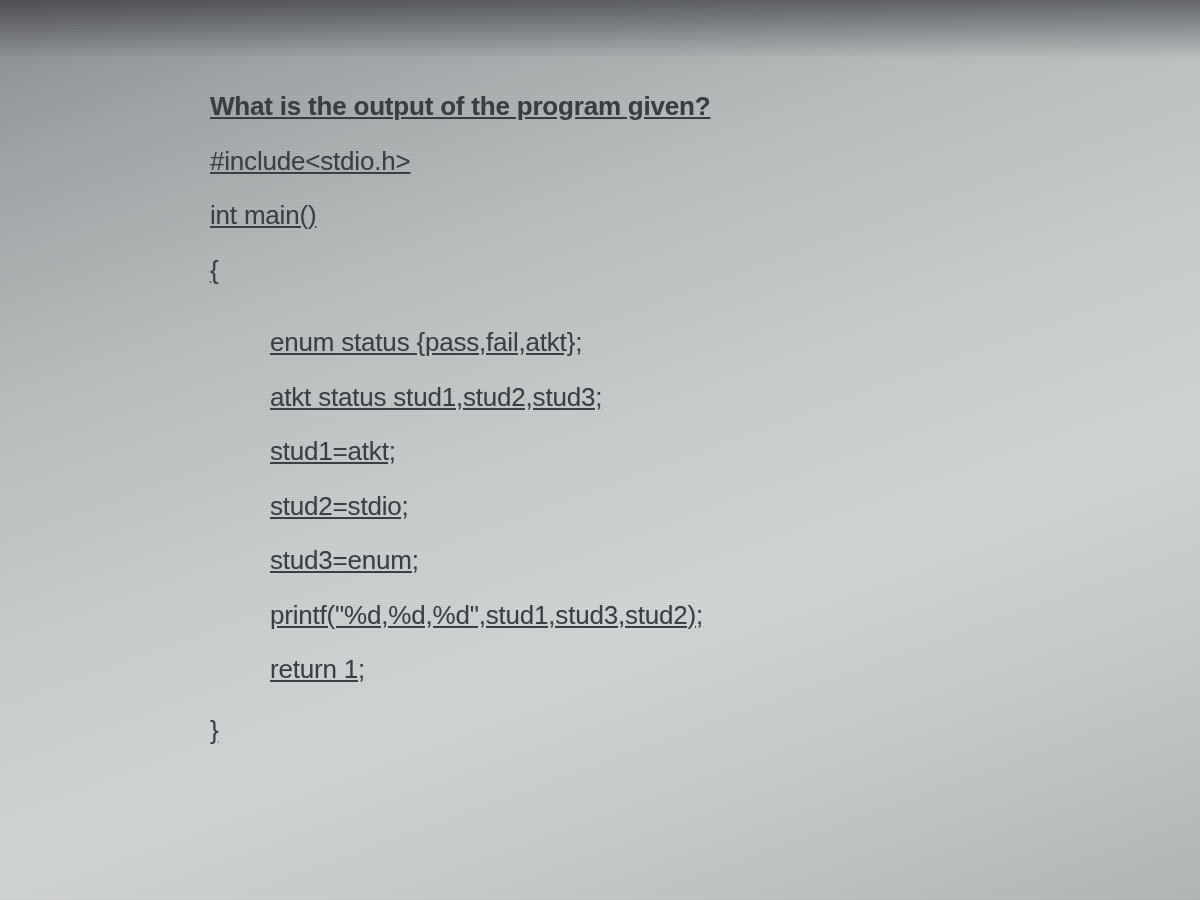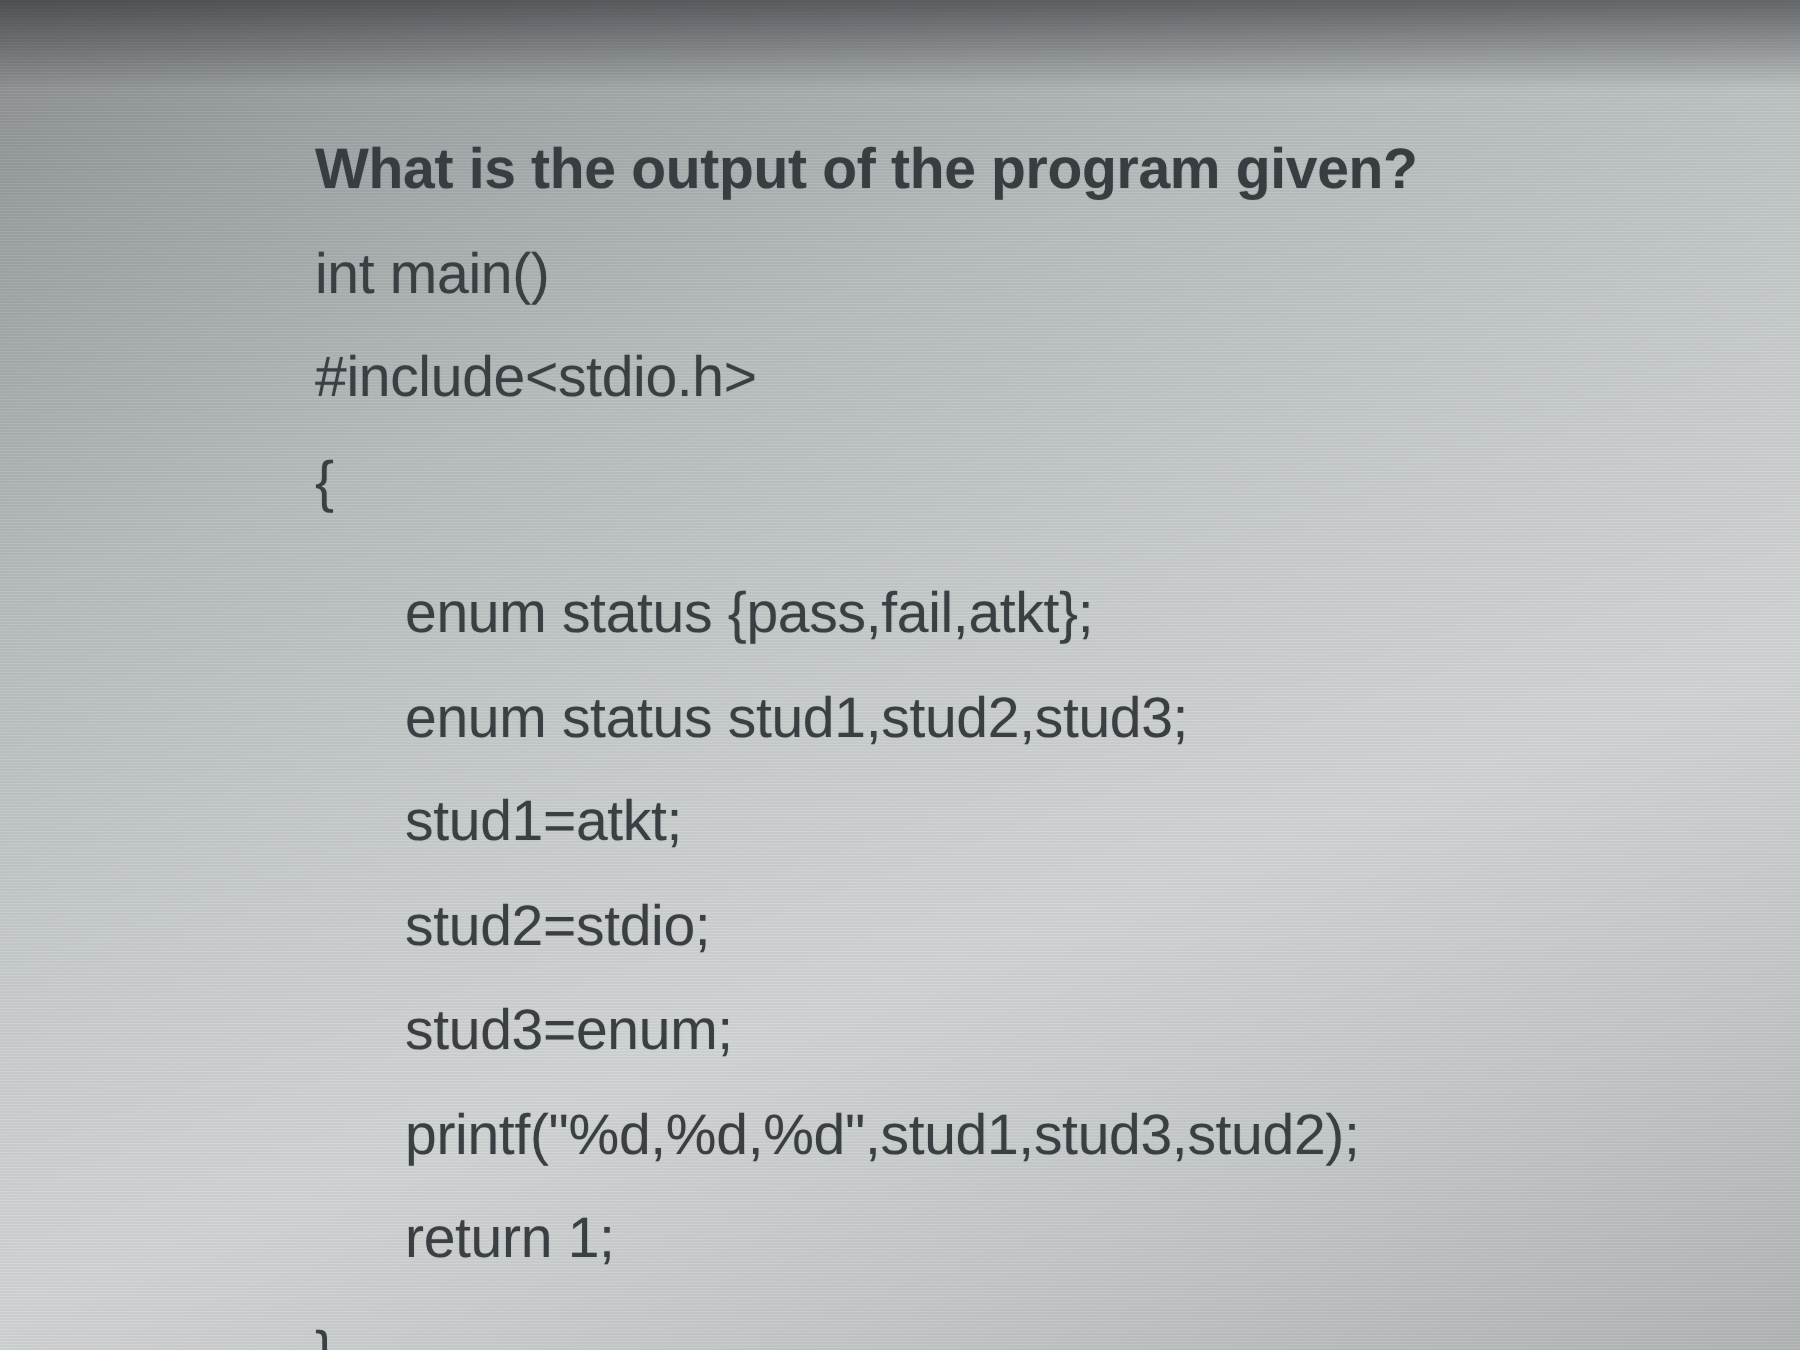--- a/index.html
+++ b/index.html
@@ -45,25 +45,26 @@
     left: 0;
     top: 0;
     right: 0;
     bottom: 0;
     padding: 90px 0 0 210px;
     box-sizing: border-box;
   }
 
   .line {
     color: #3a3f44;
-    font-size: 38px;
+    font-size: 26px;
     line-height: 1.25;
     letter-spacing: -0.2px;
     margin-bottom: 22px;
     text-shadow: 0 0 1px rgba(0,0,0,0.15);
+    text-decoration: underline;
   }
 
   .bold {
     font-weight: 700;
     color: #383d42;
   }
 
   .indent {
     padding-left: 60px;
   }
@@ -71,31 +72,31 @@
   .spacer-sm { height: 6px; }
   .spacer-md { height: 18px; }
 </style>
 </head>
 <body>
 
 <div class="panel">
 
   <div class="line bold">What is the output of the program given?</div>
 
+  <div class="line">#include&lt;stdio.h&gt;</div>
+
   <div class="line">int main()</div>
-
-  <div class="line">#include&lt;stdio.h&gt;</div>
 
   <div class="line">{</div>
 
   <div class="spacer-md"></div>
 
   <div class="line indent">enum status {pass,fail,atkt};</div>
 
-  <div class="line indent">enum status stud1,stud2,stud3;</div>
+  <div class="line indent">atkt status stud1,stud2,stud3;</div>
 
   <div class="line indent">stud1=atkt;</div>
 
   <div class="line indent">stud2=stdio;</div>
 
   <div class="line indent">stud3=enum;</div>
 
   <div class="line indent">printf("%d,%d,%d",stud1,stud3,stud2);</div>
 
   <div class="line indent">return 1;</div>

